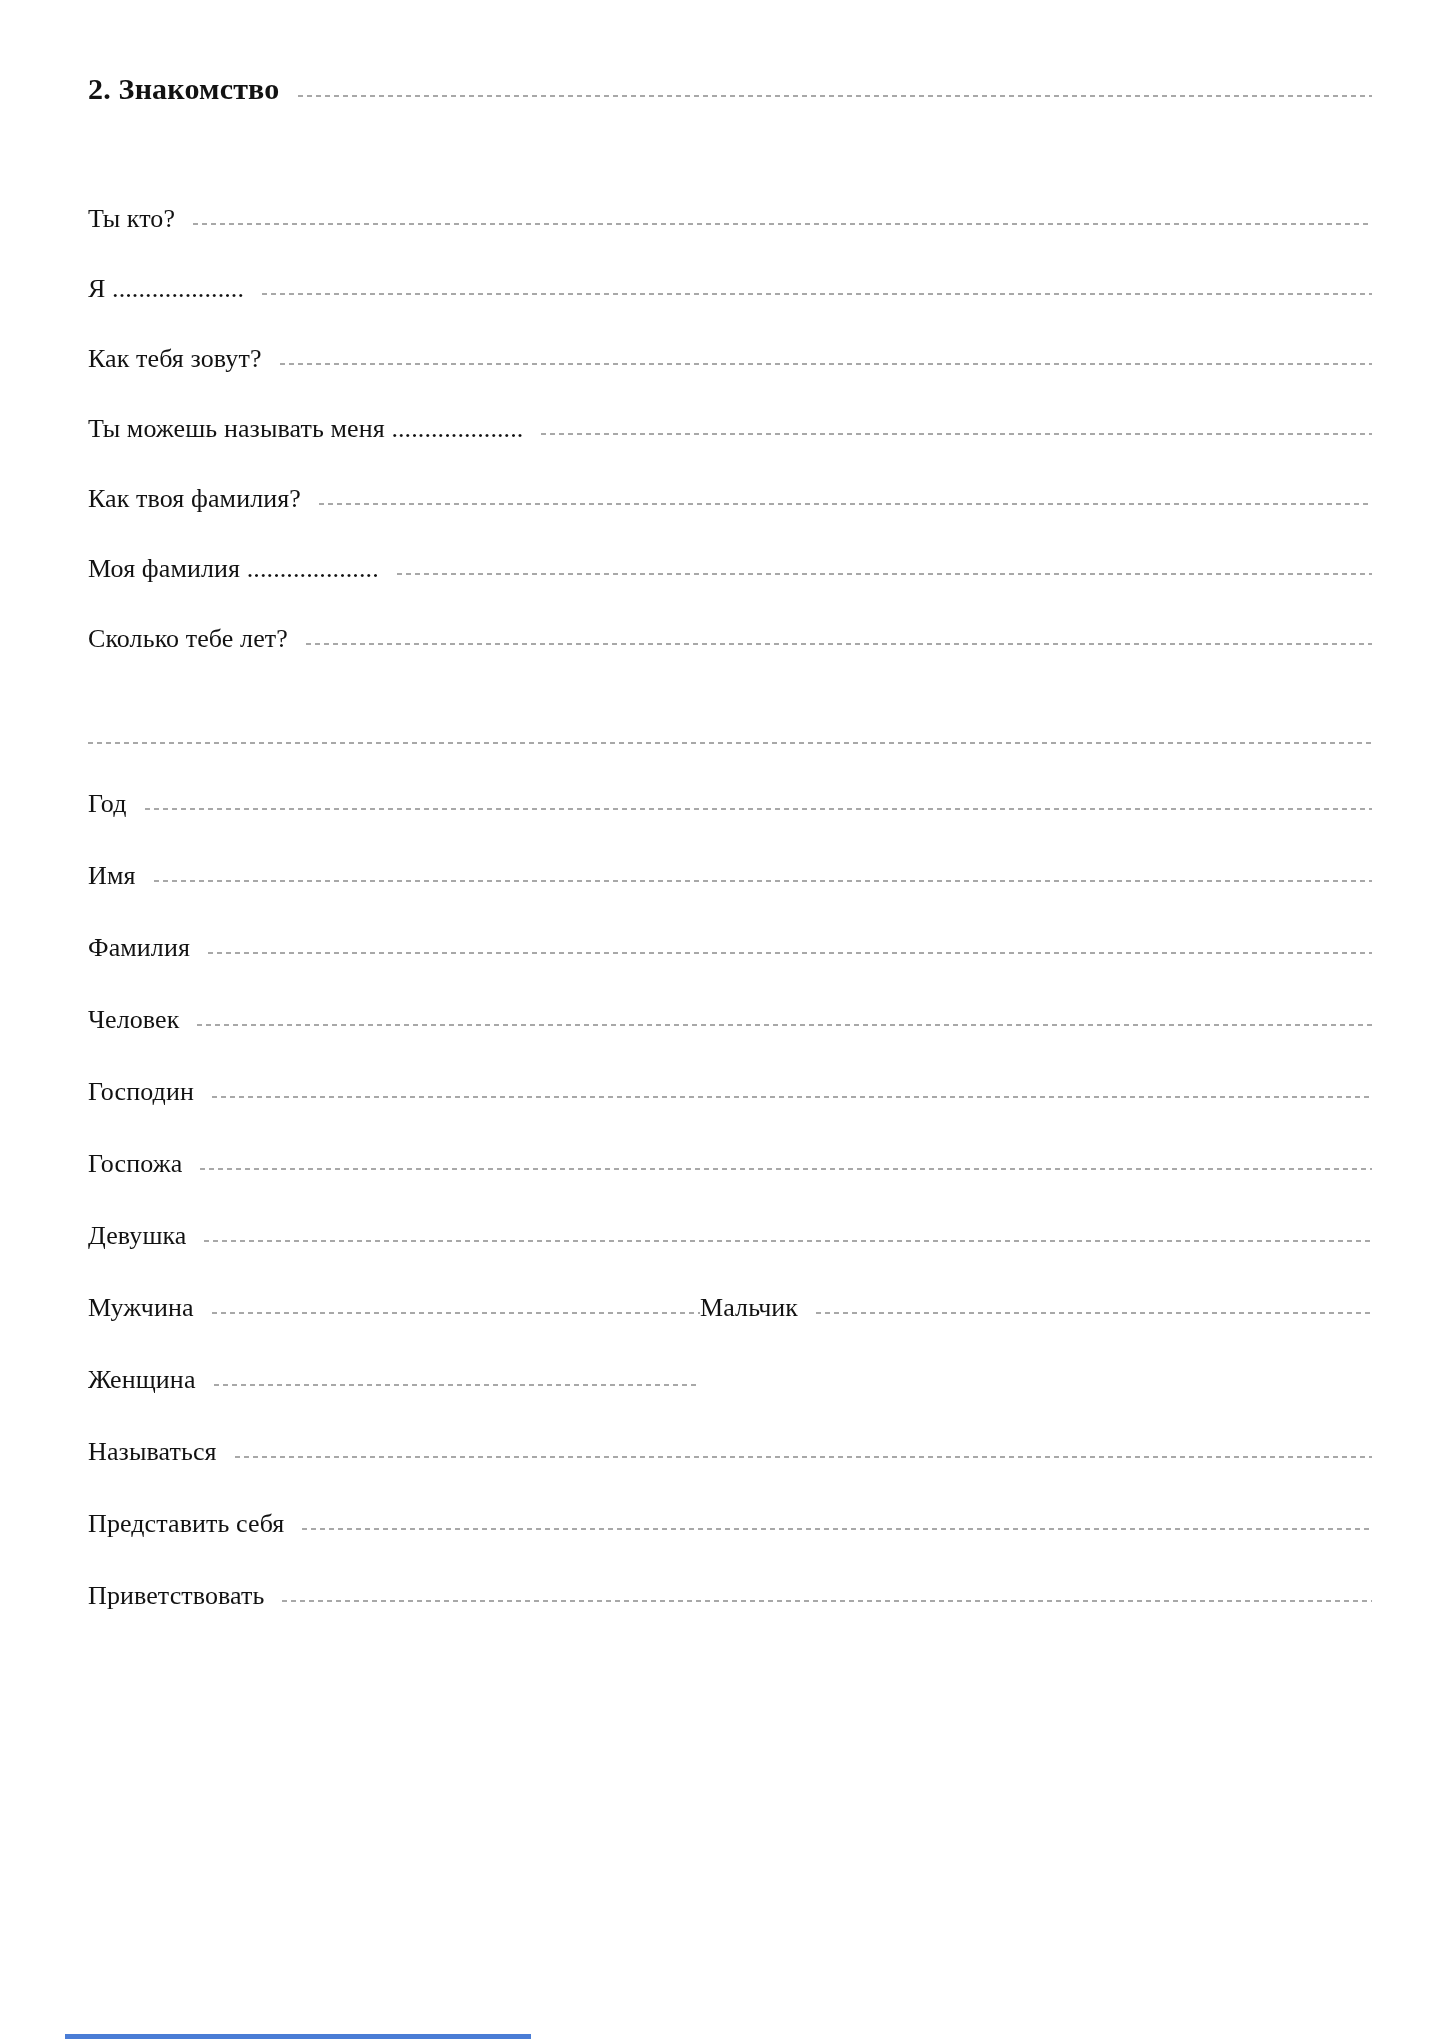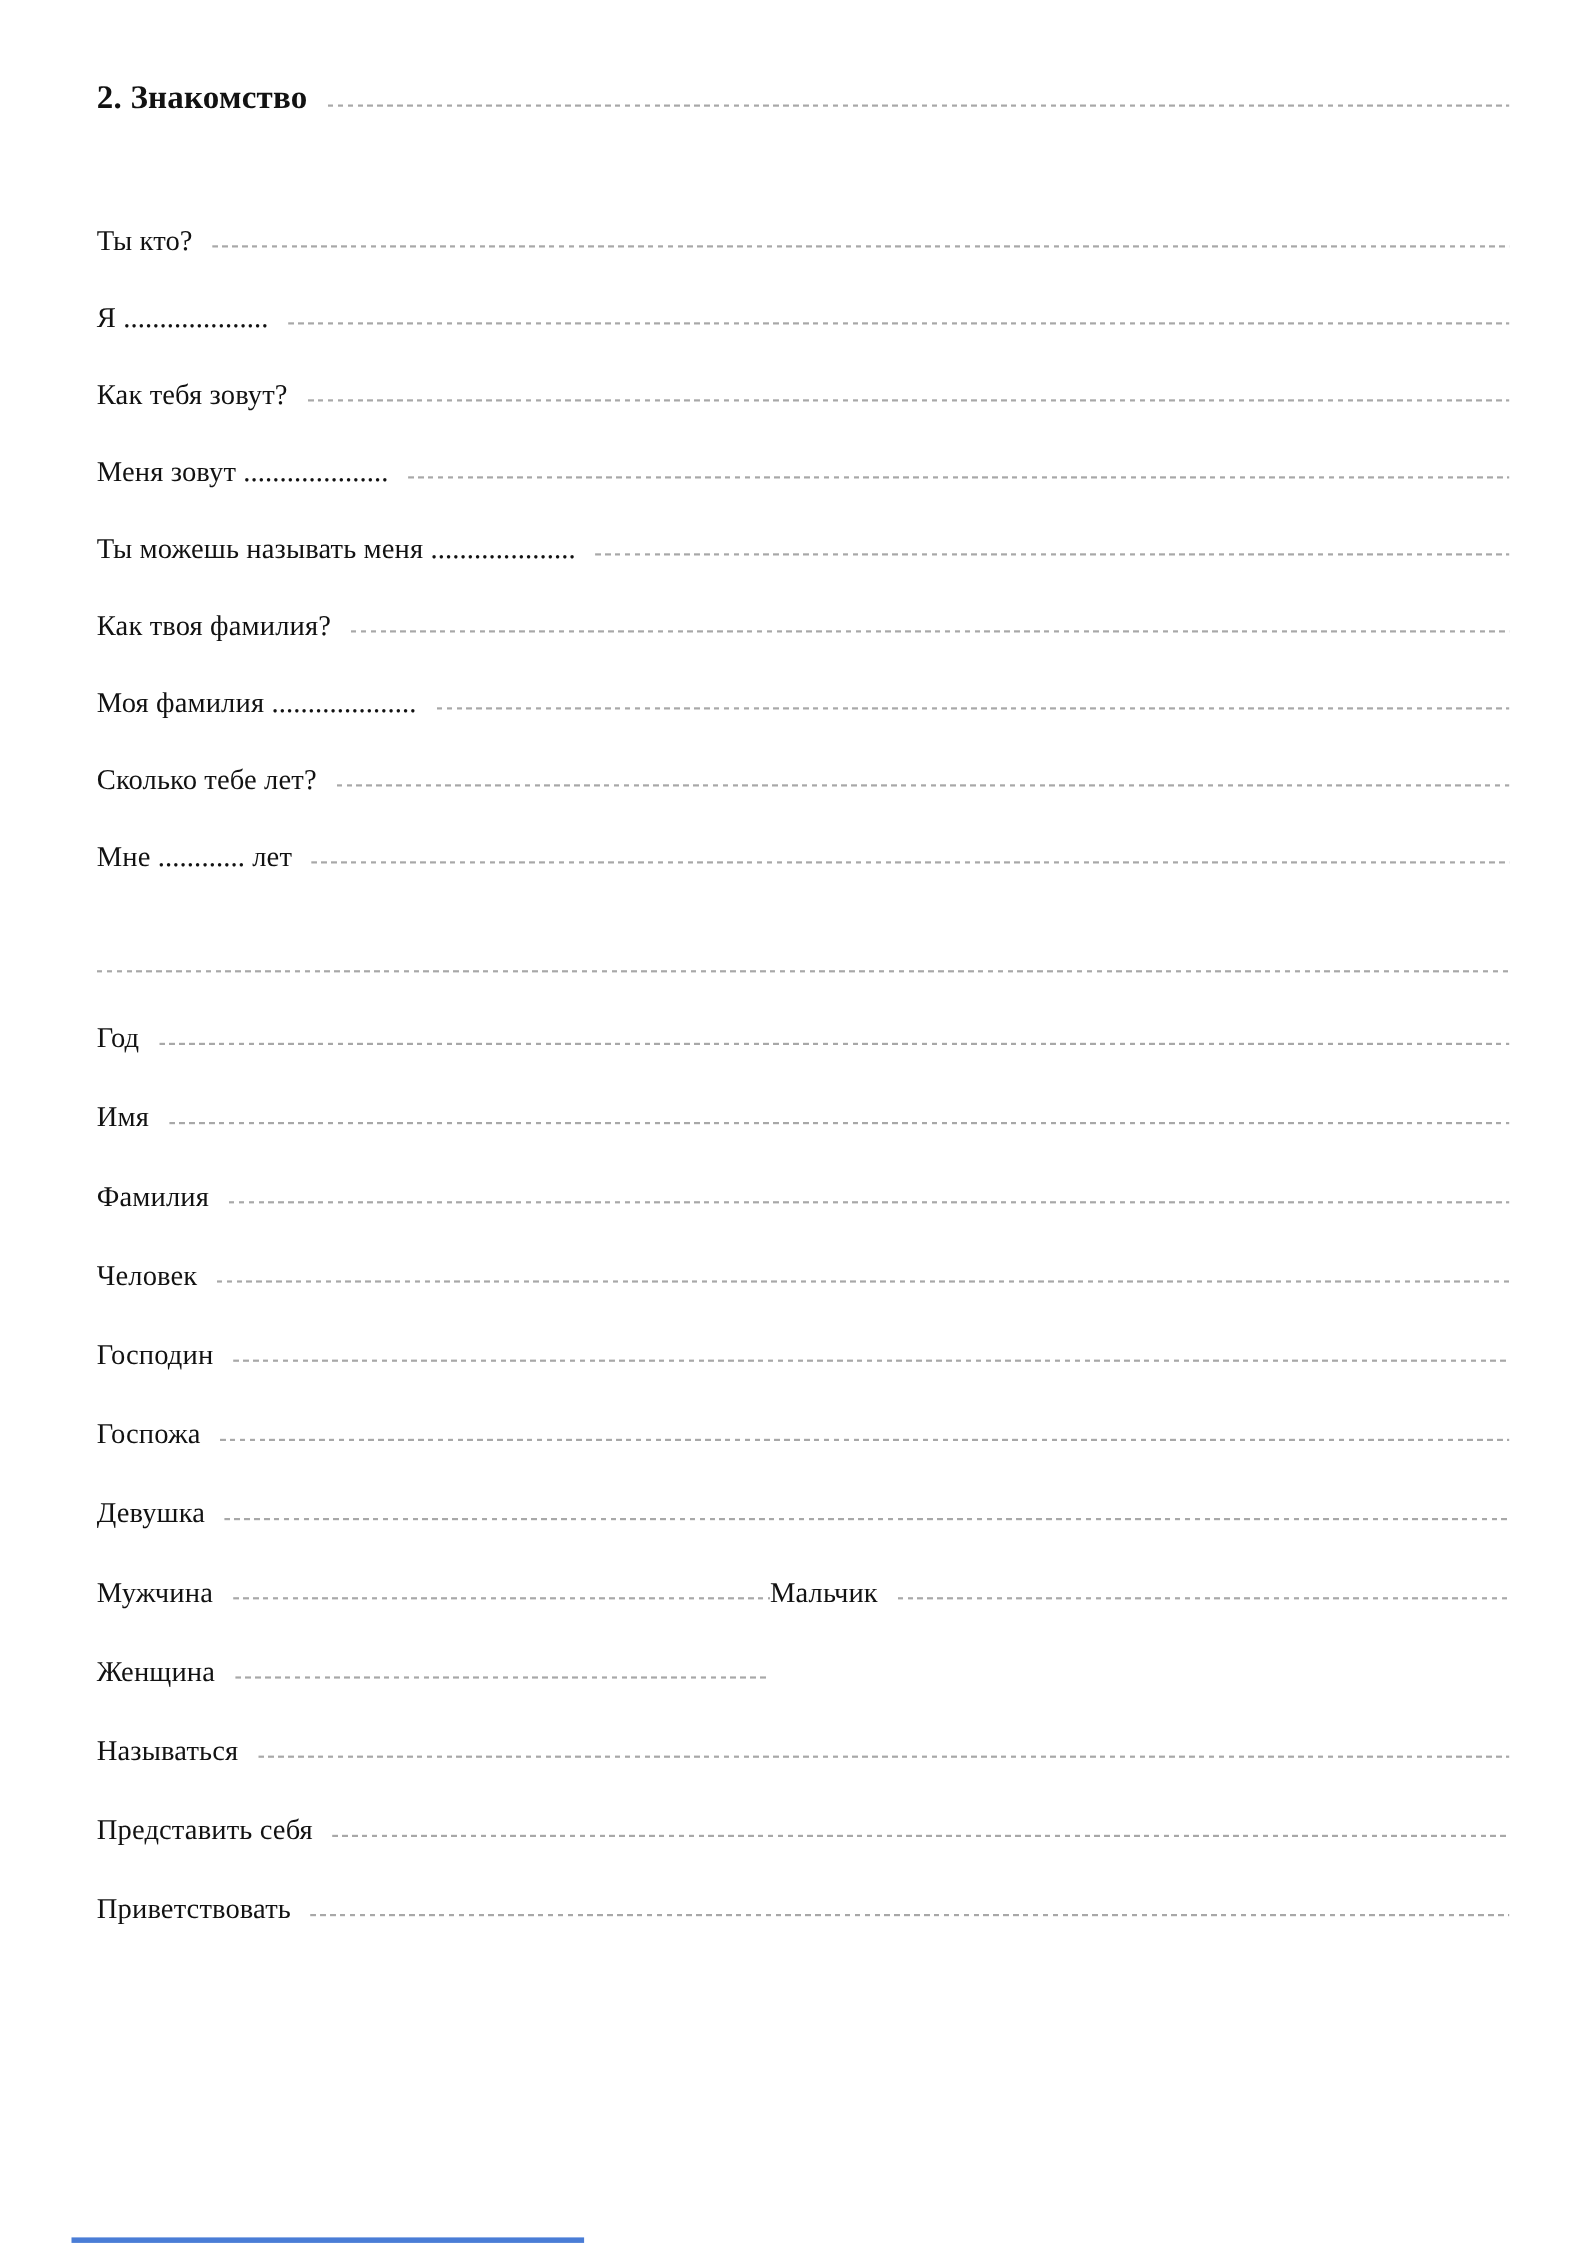--- a/index.html
+++ b/index.html
@@ -98,41 +98,33 @@
     </div>
     <div class="row">
       <span class="label">Я ....................</span>
       <div class="leader"></div>
     </div>
     <div class="row">
       <span class="label">Как тебя зовут?</span>
       <div class="leader"></div>
     </div>
     <div class="row">
-      <span class="label">Меня зовут ....................</span>
-      <div class="leader"></div>
-    </div>
-    <div class="row">
       <span class="label">Ты можешь называть меня ....................</span>
       <div class="leader"></div>
     </div>
     <div class="row">
       <span class="label">Как твоя фамилия?</span>
       <div class="leader"></div>
     </div>
     <div class="row">
       <span class="label">Моя фамилия ....................</span>
       <div class="leader"></div>
     </div>
     <div class="row">
       <span class="label">Сколько тебе лет?</span>
-      <div class="leader"></div>
-    </div>
-    <div class="row">
-      <span class="label">Мне ............ лет</span>
       <div class="leader"></div>
     </div>
   </div>
 
   <div class="separator-row">
     <div class="leader"></div>
   </div>
 
   <div class="section-b">
     <div class="row">

